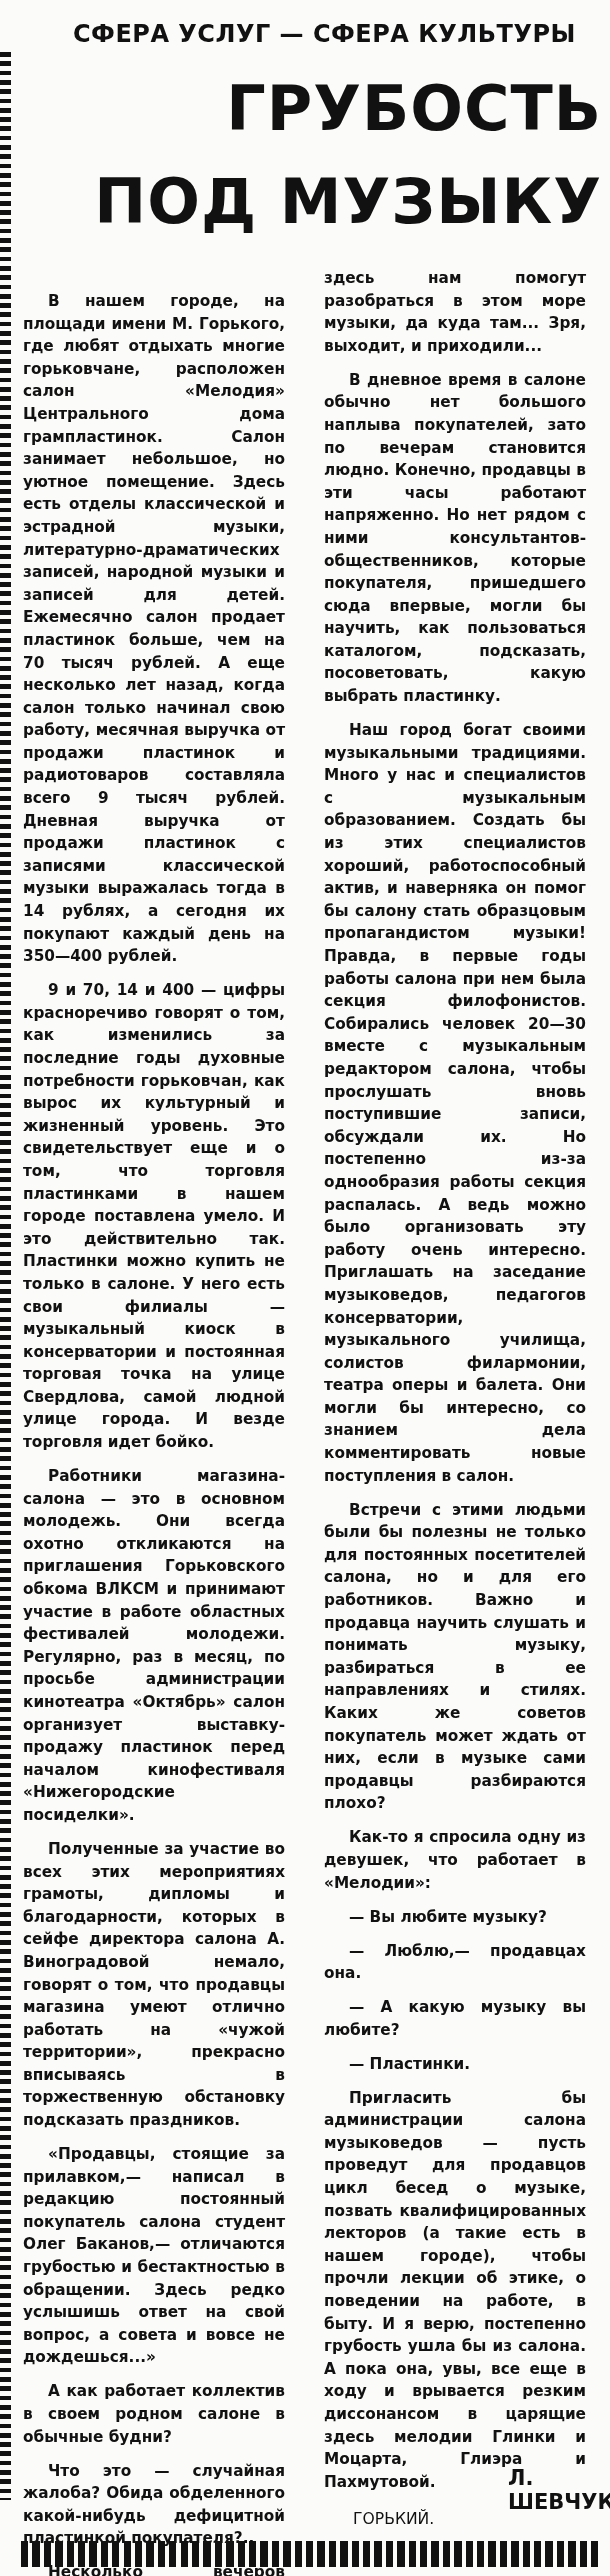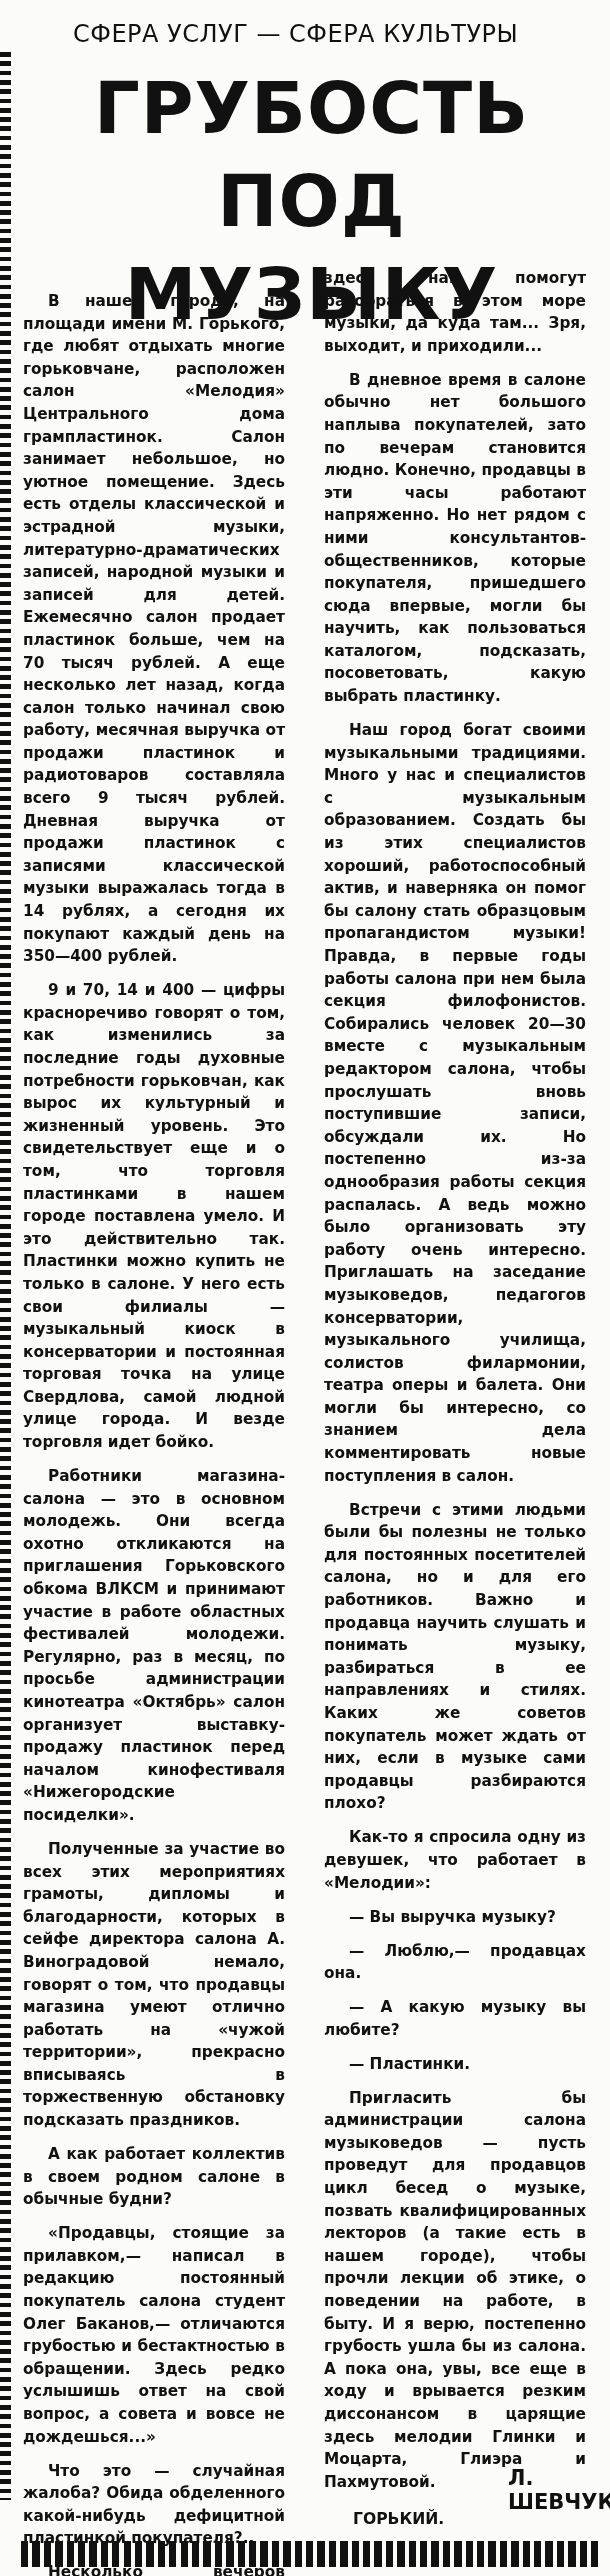--- a/index.html
+++ b/index.html
@@ -11,77 +11,77 @@
   .left-border {
     position: absolute; left: 0; top: 52px; width: 11.4px; height: 2448px;
     background: repeating-linear-gradient(to bottom, #111 0 4.7px, transparent 4.7px 9.3px);
   }
   .bottom-border {
     position: absolute; left: 21px; top: 2541px; width: 581px; height: 26px;
     background: repeating-linear-gradient(to right, #111 0 7.3px, transparent 7.3px 11.4px);
   }
   .rubric {
     position: absolute; left: 73px; top: 20px; width: 467px;
-    font-family: "DejaVu Sans", sans-serif; font-weight: normal;
+    font-family: "DejaVu Sans", sans-serif; font-weight: bold;
     font-size: 24px; letter-spacing: 0.5px; white-space: nowrap;
   }
   .headline {
-    position: absolute; left: 21px; top: 62px; width: 581px; text-align: center;
+    position: absolute; left: 21px; top: 62px; width: 581px; text-align: right;
     font-family: "DejaVu Sans", sans-serif; font-weight: bold;
-    font-size: 72px; line-height: 93px; letter-spacing: 1px;
+    font-size: 62px; line-height: 93px; letter-spacing: 1px;
   }
   .col {
     position: absolute; top: 290px; width: 262px;
     font-family: "DejaVu Sans", sans-serif; font-weight: bold;
     font-size: 15.3px; line-height: 22.6px; text-align: justify;
     hyphens: auto;
   }
   .col-left { left: 23px; }
   .col-right { left: 324px; top: 267px; }
   .col p { margin: 0 0 11.4px 0; text-indent: 25px; }
   .signature {
     position: absolute; left: 508px; top: 2466px;
     font-family: "DejaVu Sans", sans-serif; font-weight: bold; font-size: 21px;
   }
   .place {
     position: absolute; left: 353px; top: 2510px;
-    font-family: "DejaVu Sans", sans-serif; font-weight: bold; font-size: 15.6px;
+    font-family: "DejaVu Sans", sans-serif; font-weight: normal; font-size: 15.6px;
   }
 </style>
 </head>
 <body>
 
 <div class="left-border"></div>
 
 <div class="rubric">СФЕРА УСЛУГ — СФЕРА КУЛЬТУРЫ</div>
 
 <div class="headline">
   <div>ГРУБОСТЬ</div>
   <div>ПОД МУЗЫКУ</div>
 </div>
 
 <div class="col col-left">
   <p>В нашем городе, на площади имени М. Горького, где любят отдыхать многие горьковчане, расположен салон «Мелодия» Центрального дома грампластинок. Салон занимает небольшое, но уютное помещение. Здесь есть отделы классической и эстрадной музыки, литературно-драматических записей, народной музыки и записей для детей. Ежемесячно салон продает пластинок больше, чем на 70 тысяч рублей. А еще несколько лет назад, когда салон только начинал свою работу, месячная выручка от продажи пластинок и радиотоваров составляла всего 9 тысяч рублей. Дневная выручка от продажи пластинок с записями классической музыки выражалась тогда в 14 рублях, а сегодня их покупают каждый день на 350—400 рублей.</p>
   <p>9 и 70, 14 и 400 — цифры красноречиво говорят о том, как изменились за последние годы духовные потребности горьковчан, как вырос их культурный и жизненный уровень. Это свидетельствует еще и о том, что торговля пластинками в нашем городе поставлена умело. И это действительно так. Пластинки можно купить не только в салоне. У него есть свои филиалы — музыкальный киоск в консерватории и постоянная торговая точка на улице Свердлова, самой людной улице города. И везде торговля идет бойко.</p>
   <p>Работники магазина-салона — это в основном молодежь. Они всегда охотно откликаются на приглашения Горьковского обкома ВЛКСМ и принимают участие в работе областных фестивалей молодежи. Регулярно, раз в месяц, по просьбе администрации кинотеатра «Октябрь» салон организует выставку-продажу пластинок перед началом кинофестиваля «Нижегородские посиделки».</p>
   <p>Полученные за участие во всех этих мероприятиях грамоты, дипломы и благодарности, которых в сейфе директора салона А. Виноградовой немало, говорят о том, что продавцы магазина умеют отлично работать на «чужой территории», прекрасно вписываясь в торжественную обстановку подсказать праздников.</p>
+  <p>«Продавцы, стоящие за прилавком,— написал в редакцию постоянный покупатель салона студент Олег Баканов,— отличаются грубостью и бестактностью в обращении. Здесь редко услышишь ответ на свой вопрос, а совета и вовсе не дождешься...»</p>
   <p>А как работает коллектив в своем родном салоне в обычные будни?</p>
-  <p>«Продавцы, стоящие за прилавком,— написал в редакцию постоянный покупатель салона студент Олег Баканов,— отличаются грубостью и бестактностью в обращении. Здесь редко услышишь ответ на свой вопрос, а совета и вовсе не дождешься...»</p>
   <p>Что это — случайная жалоба? Обида обделенного какой-нибудь дефицитной пластинкой покупателя?..</p>
   <p>Несколько вечеров подряд я приходила в салон в часы наибольшего наплыва посетителей и наблюдала.</p>
 
 </div>
 
 <div class="col col-right">
   <p style="text-indent:0">здесь нам помогут разобраться в этом море музыки, да куда там... Зря, выходит, и приходили...</p>
   <p>В дневное время в салоне обычно нет большого наплыва покупателей, зато по вечерам становится людно. Конечно, продавцы в эти часы работают напряженно. Но нет рядом с ними консультантов-общественников, которые покупателя, пришедшего сюда впервые, могли бы научить, как пользоваться каталогом, подсказать, посоветовать, какую выбрать пластинку.</p>
   <p>Наш город богат своими музыкальными традициями. Много у нас и специалистов с музыкальным образованием. Создать бы из этих специалистов хороший, работоспособный актив, и наверняка он помог бы салону стать образцовым пропагандистом музыки! Правда, в первые годы работы салона при нем была секция филофонистов. Собирались человек 20—30 вместе с музыкальным редактором салона, чтобы прослушать вновь поступившие записи, обсуждали их. Но постепенно из-за однообразия работы секция распалась. А ведь можно было организовать эту работу очень интересно. Приглашать на заседание музыковедов, педагогов консерватории, музыкального училища, солистов филармонии, театра оперы и балета. Они могли бы интересно, со знанием дела комментировать новые поступления в салон.</p>
   <p>Встречи с этими людьми были бы полезны не только для постоянных посетителей салона, но и для его работников. Важно и продавца научить слушать и понимать музыку, разбираться в ее направлениях и стилях. Каких же советов покупатель может ждать от них, если в музыке сами продавцы разбираются плохо?</p>
   <p>Как-то я спросила одну из девушек, что работает в «Мелодии»:</p>
-  <p>— Вы выручка музыку?</p>
+  <p>— Вы любите музыку?</p>
   <p>— Люблю,— продавцах она.</p>
   <p>— А какую музыку вы любите?</p>
   <p>— Пластинки.</p>
   <p>Пригласить бы администрации салона музыковедов — пусть проведут для продавцов цикл бесед о музыке, позвать квалифицированных лекторов (а такие есть в нашем городе), чтобы прочли лекции об этике, о поведении на работе, в быту. И я верю, постепенно грубость ушла бы из салона. А пока она, увы, все еще в ходу и врывается резким диссонансом в царящие здесь мелодии Глинки и Моцарта, Глиэра и Пахмутовой.</p>
 
 </div>
 
 <div class="signature">Л. ШЕВЧУК.</div>
 <div class="place">ГОРЬКИЙ.</div>
 

